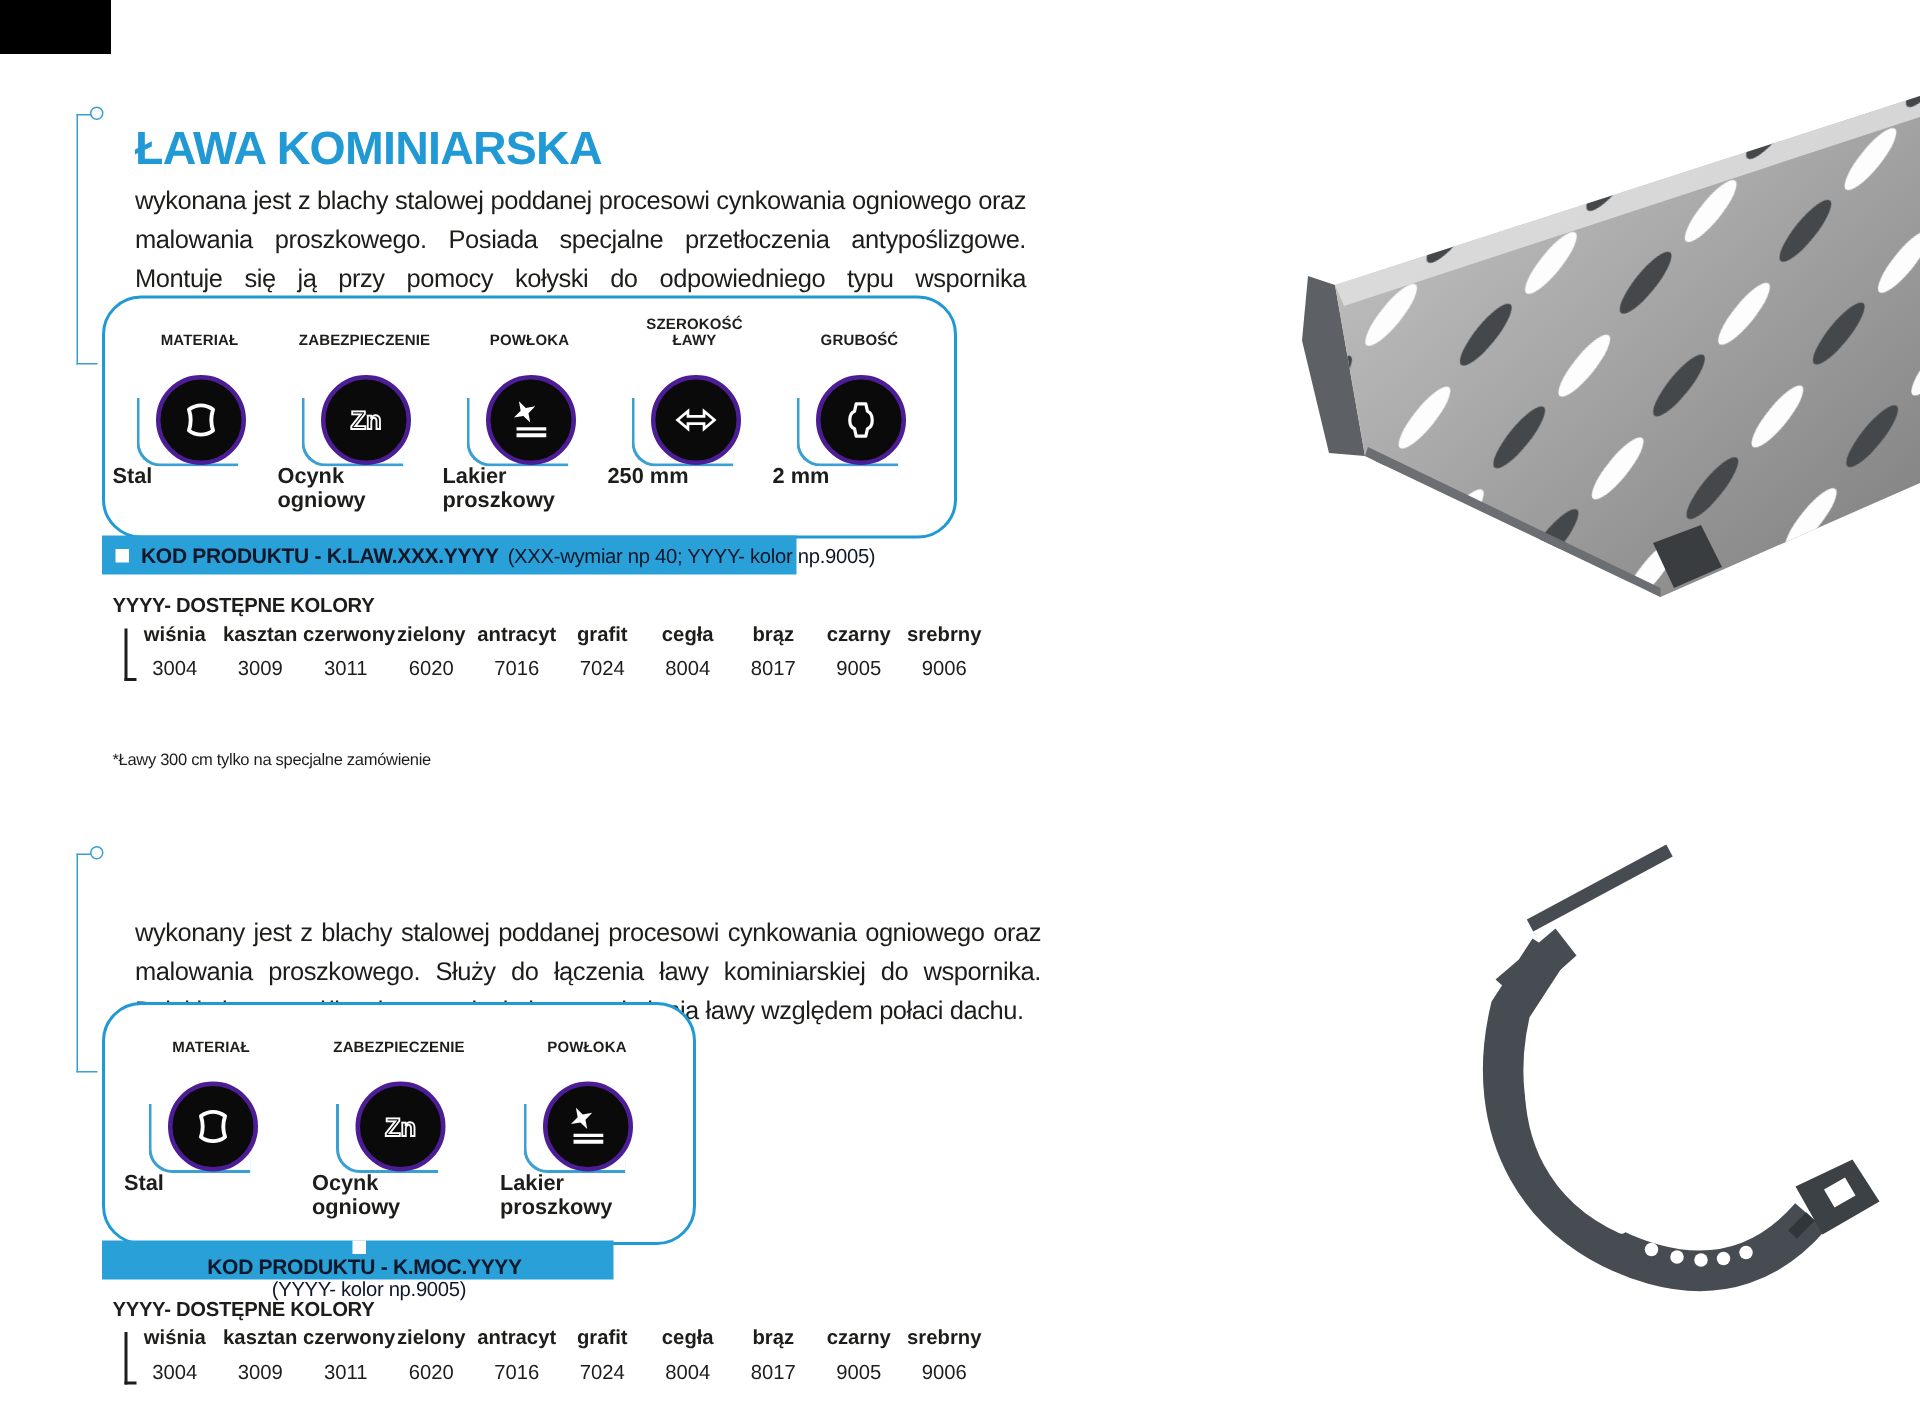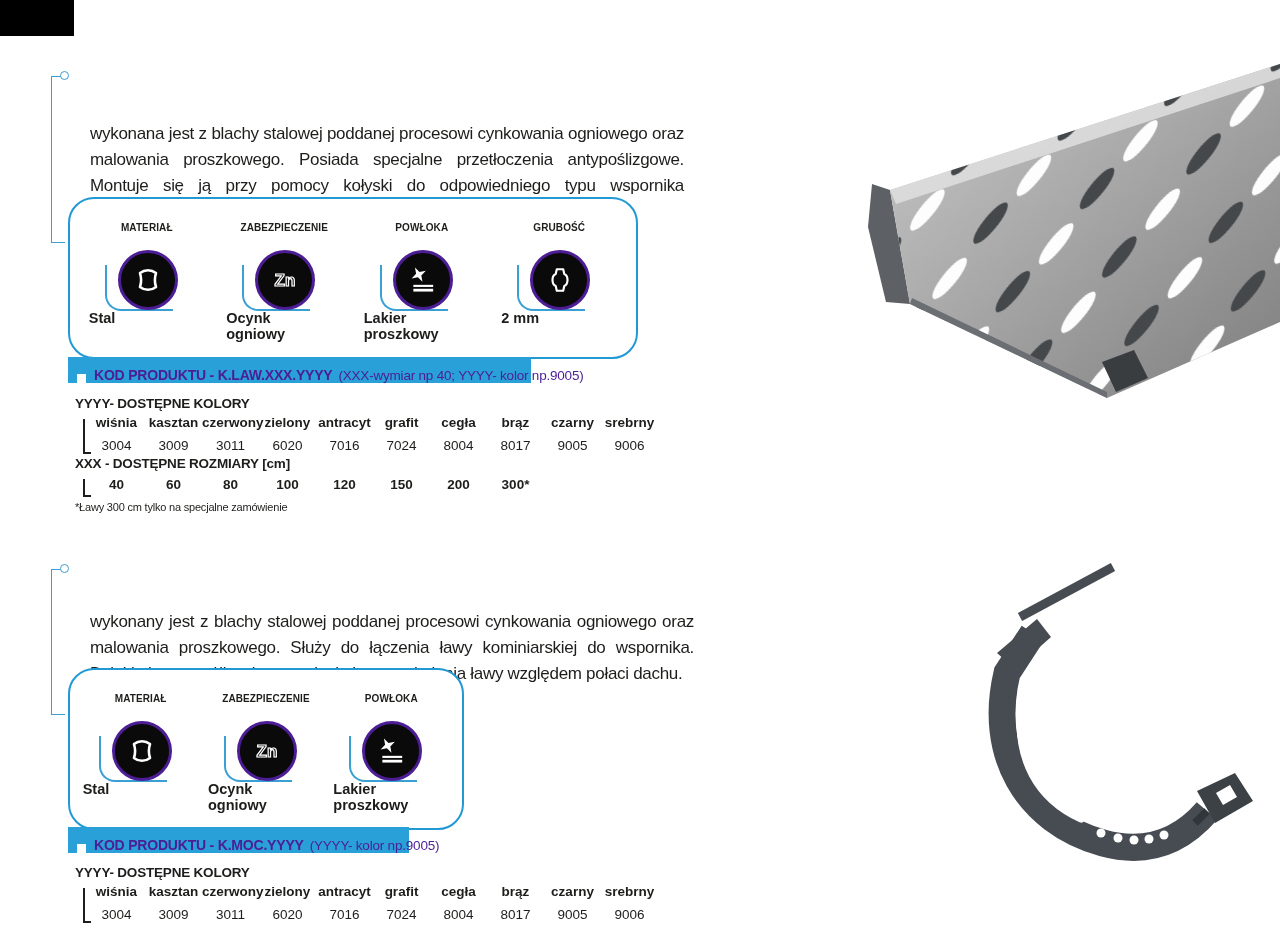--- a/index.html
+++ b/index.html
@@ -28,23 +28,23 @@
   #specbox1{left:68px;top:197px;width:550px;height:146px;}
   #specbox2{left:68px;top:668px;width:376px;height:146px;}
   .spec{display:flex;flex-direction:column;align-items:center;width:88px;}
   .spec-label{font-size:10px;font-weight:bold;text-align:center;white-space:pre-line;line-height:11px;min-height:22px;display:flex;align-items:flex-end;justify-content:center;letter-spacing:0.1px;}
   .circle-wrap{position:relative;margin-top:5px;width:58px;height:58px;}
   .corner-bracket{position:absolute;left:-13px;top:27px;width:66px;height:44px;border-left:2px solid #3aa0d4;border-bottom:2px solid #3aa0d4;border-bottom-left-radius:16px;}
   .circle{position:absolute;left:0;top:12px;width:54px;height:54px;background:#0a0a0a;border:3px solid #4c1d95;border-radius:50%;display:flex;align-items:center;justify-content:center;}
   .spec-value{margin-top:14px;font-size:14.5px;font-weight:bold;text-align:left;white-space:pre-line;line-height:16px;width:116px;margin-left:-14px;margin-right:-14px;}
 
   
-  .codebar{position:absolute;height:26px;background:#2aa0d8;color:#4c1d95;display:flex;align-items:flex-end;padding-left:9px;box-sizing:border-box;white-space:nowrap;}
+  .codebar{position:absolute;height:26px;background:#2aa0d8;color:#0f172a;display:flex;align-items:center;padding-left:9px;box-sizing:border-box;white-space:nowrap;}
   #codebar1{left:68px;top:357px;width:463px;}
-  #codebar2{left:68px;top:827px;width:341px;}
+  #codebar2{left:68px;top:827px;width:341px;flex-direction:column;}
   .sq{width:9px;height:9px;background:#fff;margin-right:8px;flex:none;}
   .code-label{font-weight:bold;font-size:14px;letter-spacing:-0.2px;}
   .code-note{font-size:13.5px;margin-left:6px;letter-spacing:-0.2px;}
 
   
   .table{position:absolute;left:75px;}
   #colors1{top:396px;}
   #sizes1{top:456px;}
   #colors2{top:865px;}
   .t-header{font-size:13.5px;font-weight:bold;letter-spacing:-0.2px;}
@@ -65,20 +65,21 @@
 </head>
 <body>
 
 <div class="page">
 
   <div class="corner-mark"></div>
 
   <div class="connector" id="conn1"></div>
   <div class="node" id="node1"></div>
 
+  <h1 class="title" id="title1">ŁAWA KOMINIARSKA</h1>
   <p class="desc" id="desc1">wykonana jest z blachy stalowej poddanej procesowi cynkowania ogniowego oraz malowania proszkowego. Posiada specjalne przetłoczenia antypoślizgowe. Montuje się ją przy pomocy kołyski do odpowiedniego typu wspornika przeznaczonego pod konkretne pokrycie dachowe (patrz strona obok).</p>
 
   <div class="specbox" id="specbox1">
 
     <div class="spec">
       <div class="spec-label">MATERIAŁ</div>
       <div class="circle-wrap">
         <div class="corner-bracket"></div>
         <div class="circle">
           <svg width="30" height="30" viewBox="0 0 28 28">
@@ -113,20 +114,33 @@
             <line x1="5" y1="19.5" x2="23.5" y2="19.5" stroke="#fff" stroke-width="2"></line>
             <line x1="5" y1="23.5" x2="23.5" y2="23.5" stroke="#fff" stroke-width="2.6"></line>
           </svg>
         </div>
       </div>
       <div class="spec-value">Lakier
 proszkowy</div>
     </div>
 
 
+    <div class="spec">
+      <div class="spec-label">SZEROKOŚĆ
+ŁAWY</div>
+      <div class="circle-wrap">
+        <div class="corner-bracket"></div>
+        <div class="circle">
+          <svg width="30" height="30" viewBox="0 0 28 28">
+            <path d="M14,2.5 L19.5,9 H16.2 V19 H19.5 L14,25.5 L8.5,19 H11.8 V9 H8.5 Z" fill="none" stroke="#fff" stroke-width="1.7" stroke-linejoin="miter" transform="rotate(90 14 14)"></path>
+          </svg>
+        </div>
+      </div>
+      <div class="spec-value">250 mm</div>
+    </div>
 
     <div class="spec">
       <div class="spec-label">GRUBOŚĆ</div>
       <div class="circle-wrap">
         <div class="corner-bracket"></div>
         <div class="circle">
           <svg width="30" height="30" viewBox="0 0 28 28">
             <path d="M11,4 H17 L18,8.5 C22,10 22,18 18,19.5 L17,24 H11 L10,19.5 C6,18 6,10 10,8.5 Z" fill="none" stroke="#fff" stroke-width="2" stroke-linejoin="round"></path>
           </svg>
         </div>
@@ -192,42 +206,20 @@
           <div class="c-code">9005</div>
         </div>
 
         <div class="col">
           <div class="c-name">srebrny</div>
           <div class="c-code">9006</div>
         </div>
       </div>
   </div>
 
-  <div class="table" id="sizes1">
-    <div class="t-header">XXX - DOSTĘPNE ROZMIARY [cm]</div>
-    <div class="t-row sizes-row">
-      <div class="t-bracket"></div>
-
-        <div class="size">40</div>
-
-        <div class="size">60</div>
-
-        <div class="size">80</div>
-
-        <div class="size">100</div>
-
-        <div class="size">120</div>
-
-        <div class="size">150</div>
-
-        <div class="size">200</div>
-
-        <div class="size">300*</div>
-      </div>
-  </div>
 
   <div class="footnote">*Ławy 300 cm tylko na specjalne zamówienie</div>
 
   <svg class="photo" id="photo1" viewBox="0 0 428 338">
     <defs>
       <linearGradient id="steelGrad" x1="0" y1="0" x2="1" y2="1">
         <stop offset="0" stop-color="#c9c9c9"></stop>
         <stop offset="0.45" stop-color="#a8a8a8"></stop>
         <stop offset="1" stop-color="#7e7e7e"></stop>
       </linearGradient>

